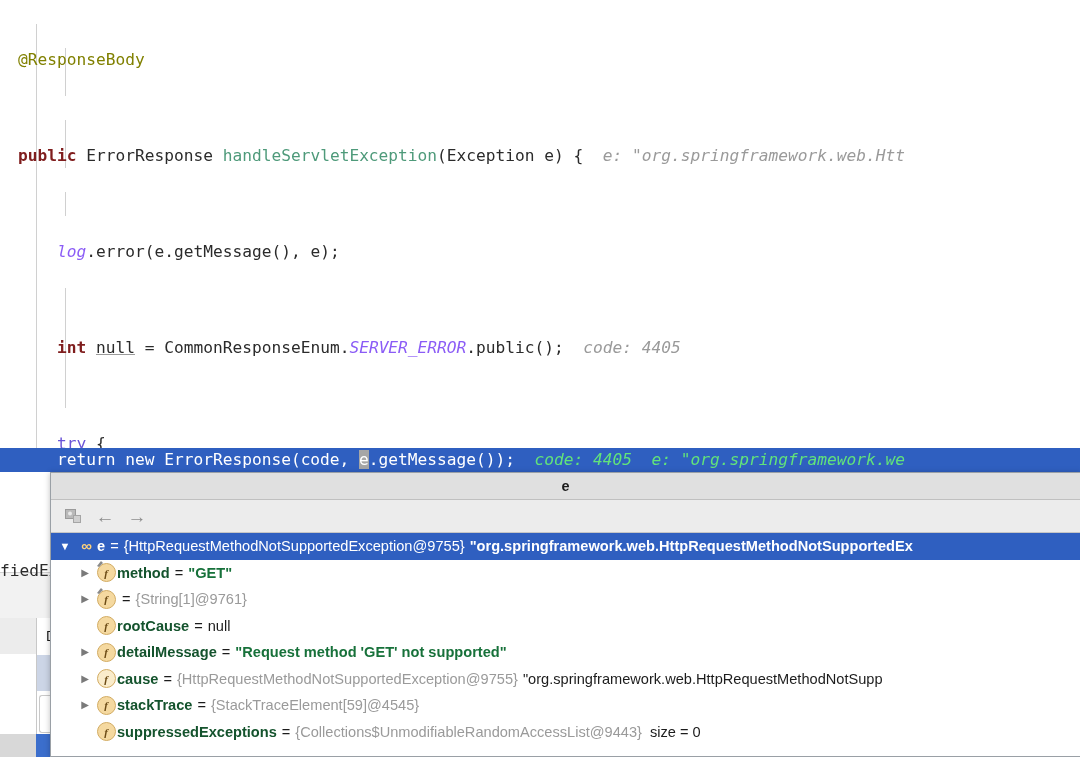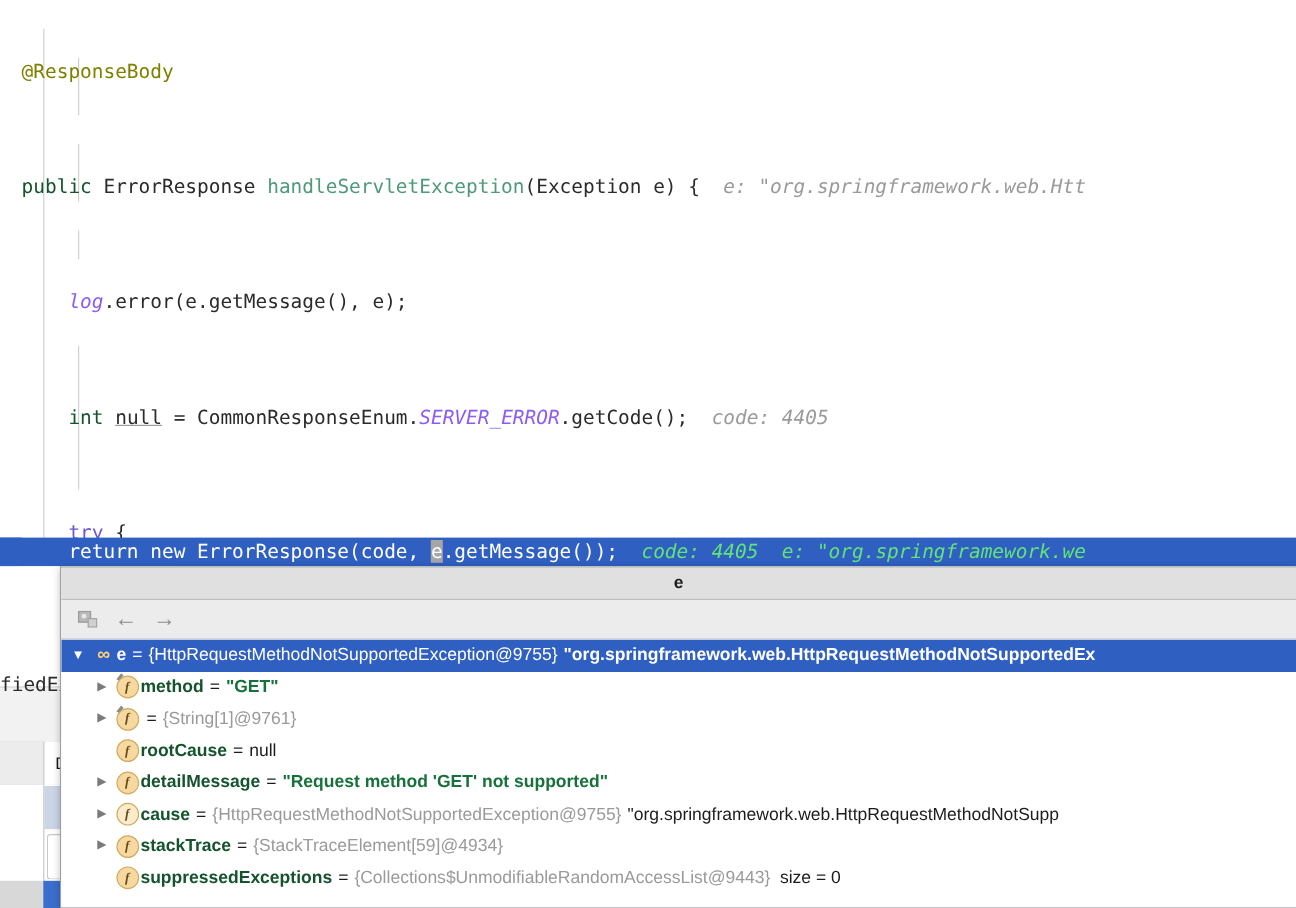--- a/index.html
+++ b/index.html
@@ -43,21 +43,21 @@
 
   
   .iguide {
     position: absolute;
     width: 1px;
     background: #d0d0d0;
   }
 
   
   .kw   { color: #6a54d8; }
-  .kw2  { color: #14532d; }
+  .kw2  { color: #7f1d1d; font-weight: bold; }
   .anno { color: #808000; }
   .meth { color: #4e9a7a; }
   .stat { color: #8b5cf6; font-style: italic; }
   .inl  { color: #9a9a9a; font-style: italic; }
   .und  { text-decoration: underline; text-decoration-color:#9a9a9a; }
   .plain{ color: #2b2b2b; }
 
   
   .exec-line {
     position: absolute;
@@ -226,21 +226,21 @@
     <div class="iguide" style="left:65px;  top:192px; height:24px;"></div>
     <div class="iguide" style="left:65px;  top:288px; height:120px;"></div>
 
     <div class="code">
       <div class="ln"><span class="anno">@ResponseBody</span></div>
 
       <div class="ln"><span class="kw2">public</span> <span class="plain">ErrorResponse</span> <span class="meth">handleServletException</span><span class="plain">(Exception e) {</span>  <span class="inl">e: "org.springframework.web.Htt</span></div>
 
       <div class="ln">    <span class="stat">log</span><span class="plain">.error(e.getMessage(), e);</span></div>
 
-      <div class="ln">    <span class="kw2">int</span> <span class="plain und">null</span> <span class="plain">= CommonResponseEnum.</span><span class="stat">SERVER_ERROR</span><span class="plain">.getCode();</span>  <span class="inl">code: 4405</span></div>
+      <div class="ln">    <span class="kw2">int</span> <span class="plain und">null</span> <span class="plain">= CommonResponseEnum.</span><span class="stat">SERVER_ERROR</span><span class="plain">.public();</span>  <span class="inl">code: 4405</span></div>
 
       <div class="ln">    <span class="kw">try</span> <span class="plain">{</span></div>
 
       
 
       
 
       
 
       
@@ -400,21 +400,21 @@
       </div>
 
       <div class="row">
         <div class="spacer20"></div>
         <div class="twisty">▶</div>
         <div class="nicon">
             <span class="fbadge">f</span>
           </div>
         <span class="nm">stackTrace</span>
         <span class="eq">=</span>
-        <span class="vref">{StackTraceElement[59]@4934}</span>
+        <span class="vref">{StackTraceElement[59]@4545}</span>
       </div>
 
       <div class="row">
         <div class="spacer20"></div>
         <div class="twisty"></div>
         <div class="nicon">
             <span class="fbadge">f</span>
           </div>
         <span class="nm">suppressedExceptions</span>
         <span class="eq">=</span>

